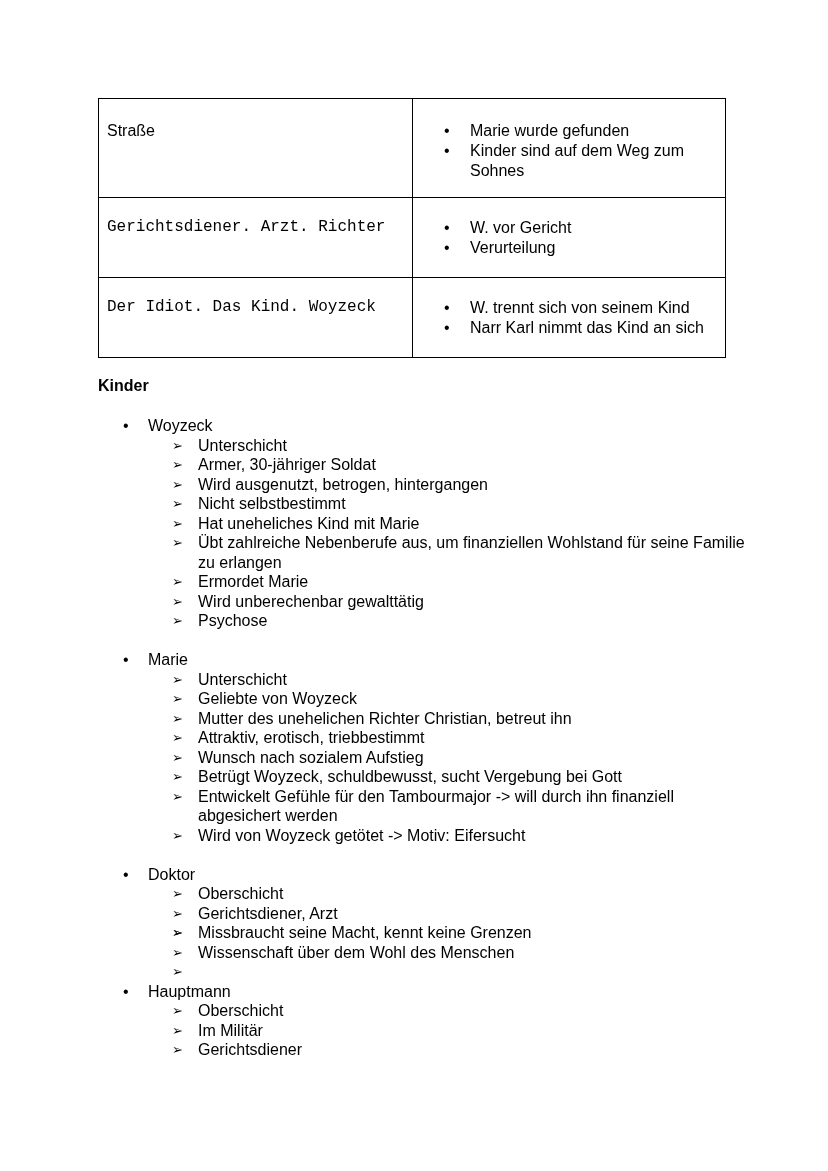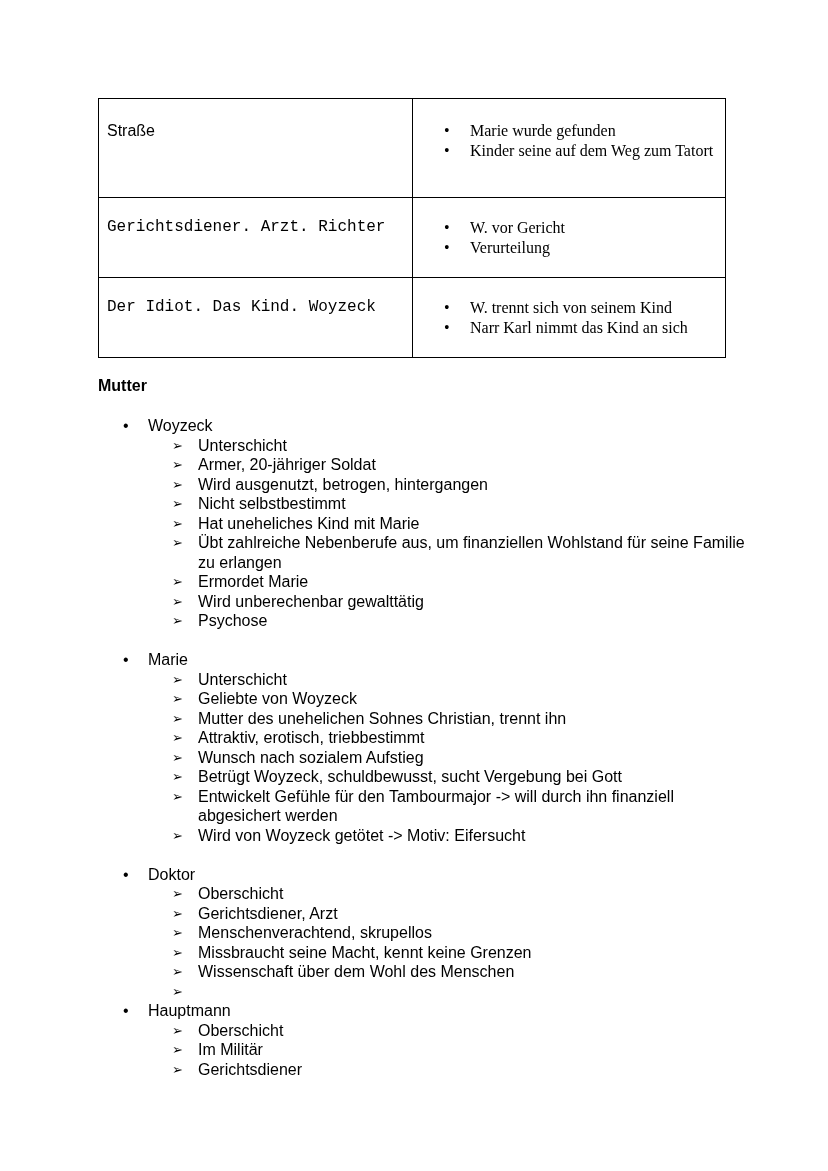--- a/index.html
+++ b/index.html
@@ -5,21 +5,21 @@
   html, body { margin: 0; padding: 0; background: #ffffff; }
   body { width: 828px; height: 1171px; position: relative; overflow: hidden;
          font-family: "Liberation Sans", sans-serif; color: #000; font-size: 16px; }
   .page { position: absolute; left: 0; top: 0; width: 828px; height: 1171px; }
 
   table.scenes { position: absolute; left: 98px; top: 98px; width: 628px; border-collapse: collapse; }
   table.scenes td { border: 1px solid #000; vertical-align: top; padding: 0; }
   table.scenes td.left { width: 313px; }
   td.left .cell-text { padding: 22px 8px 0 8px; line-height: 20px; }
   td.right ul { margin: 0; padding: 22px 8px 0 57px; list-style: none; }
-  td.right li { position: relative; line-height: 20px; font-family: Liberation Serif, serif; }
+  td.right li { position: relative; line-height: 20px; }
   td.right li::before { content: "\2022"; position: absolute; left: -26px; top: 0; }
   tr.r1 td { height: 98px; margin-top: 8px; }
   tr.r2 td { height: 79px; }
   tr.r3 td { height: 79px; margin-left: 24px; }
   tr.r2 td.left .cell-text, tr.r3 td.left .cell-text { padding-top: 19px; font-family: Liberation Mono, monospace; }
   tr.r2 td.right ul, tr.r3 td.right ul { padding-top: 20px; }
 
   .section-title { position: absolute; left: 98px; top: 376px; font-weight: bold; line-height: 20px; }
 
   .figures { position: absolute; left: 98px; top: 416px; width: 660px; }
@@ -38,21 +38,21 @@
 
   <table class="scenes">
     <tbody>
         <tr class="r1">
       <td class="left">
             <div class="cell-text">Straße</div>
           </td>
       <td class="right">
         <ul>
           <li>Marie wurde gefunden</li>
-          <li>Kinder seine auf dem Weg zum Tatort</li>
+          <li>Kinder sind auf dem Weg zum Sohnes</li>
         </ul>
       </td>
     </tr>
     <tr class="r2">
       <td class="left">
             <div class="cell-text">Gerichtsdiener. Arzt. Richter</div>
           </td>
       <td class="right">
         <ul>
           <li>W. vor Gericht</li>
@@ -67,68 +67,68 @@
       <td class="right">
         <ul>
           <li>W. trennt sich von seinem Kind</li>
           <li>Narr Karl nimmt das Kind an sich</li>
         </ul>
       </td>
     </tr>
   </tbody>
     </table>
 
-  <div class="section-title">Mutter</div>
+  <div class="section-title">Kinder</div>
 
   <div class="figures">
 
     <div class="figure">
       <div class="figure-head">
         <span class="dot">•</span>
         <span class="name">Woyzeck</span>
       </div>
       <ul class="traits">
         <li><span class="arrow">➢</span><span>Unterschicht</span></li>
-        <li><span class="arrow">➢</span><span>Armer, 20-jähriger Soldat</span></li>
+        <li><span class="arrow">➢</span><span>Armer, 30-jähriger Soldat</span></li>
         <li><span class="arrow">➢</span><span>Wird ausgenutzt, betrogen, hintergangen</span></li>
         <li><span class="arrow">➢</span><span>Nicht selbstbestimmt</span></li>
         <li><span class="arrow">➢</span><span>Hat uneheliches Kind mit Marie</span></li>
         <li><span class="arrow">➢</span><span>Übt zahlreiche Nebenberufe aus, um finanziellen Wohlstand für seine Familie zu erlangen</span></li>
         <li><span class="arrow">➢</span><span>Ermordet Marie</span></li>
         <li><span class="arrow">➢</span><span>Wird unberechenbar gewalttätig</span></li>
         <li><span class="arrow">➢</span><span>Psychose</span></li>
       </ul>
     </div>
 
     <div class="figure">
       <div class="figure-head">
         <span class="dot">•</span>
         <span class="name">Marie</span>
       </div>
       <ul class="traits">
         <li><span class="arrow">➢</span><span>Unterschicht</span></li>
         <li><span class="arrow">➢</span><span>Geliebte von Woyzeck</span></li>
-        <li><span class="arrow">➢</span><span>Mutter des unehelichen Sohnes Christian, trennt ihn</span></li>
+        <li><span class="arrow">➢</span><span>Mutter des unehelichen Richter Christian, betreut ihn</span></li>
         <li><span class="arrow">➢</span><span>Attraktiv, erotisch, triebbestimmt</span></li>
         <li><span class="arrow">➢</span><span>Wunsch nach sozialem Aufstieg</span></li>
         <li><span class="arrow">➢</span><span>Betrügt Woyzeck, schuldbewusst, sucht Vergebung bei Gott</span></li>
         <li><span class="arrow">➢</span><span>Entwickelt Gefühle für den Tambourmajor -&gt; will durch ihn finanziell abgesichert werden</span></li>
         <li><span class="arrow">➢</span><span>Wird von Woyzeck getötet -&gt; Motiv: Eifersucht</span></li>
       </ul>
     </div>
 
     <div class="figure">
       <div class="figure-head">
         <span class="dot">•</span>
         <span class="name">Doktor</span>
       </div>
       <ul class="traits">
         <li><span class="arrow">➢</span><span>Oberschicht</span></li>
         <li><span class="arrow">➢</span><span>Gerichtsdiener, Arzt</span></li>
-        <li><span class="arrow">➢</span><span>Menschenverachtend, skrupellos</span></li>
+        <li><span class="arrow">➢</span></li>
         <li><span class="arrow">➢</span><span>Missbraucht seine Macht, kennt keine Grenzen</span></li>
         <li><span class="arrow">➢</span><span>Wissenschaft über dem Wohl des Menschen</span></li>
         <li><span class="arrow">➢</span></li>
       </ul>
     </div>
 
     <div class="figure">
       <div class="figure-head">
         <span class="dot">•</span>
         <span class="name">Hauptmann</span>

